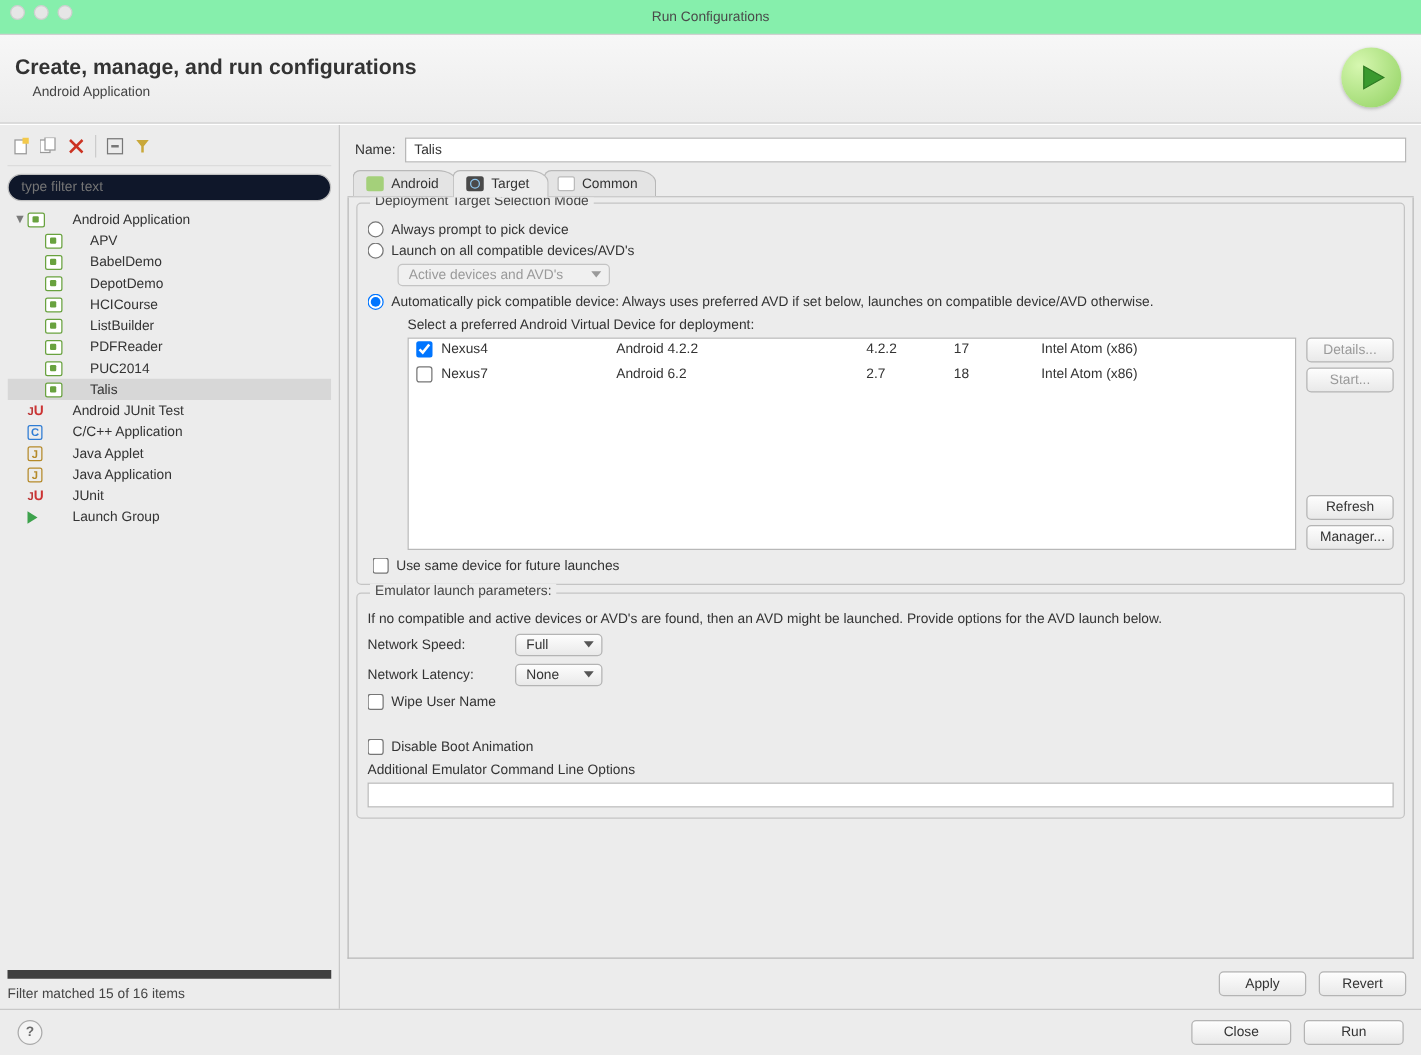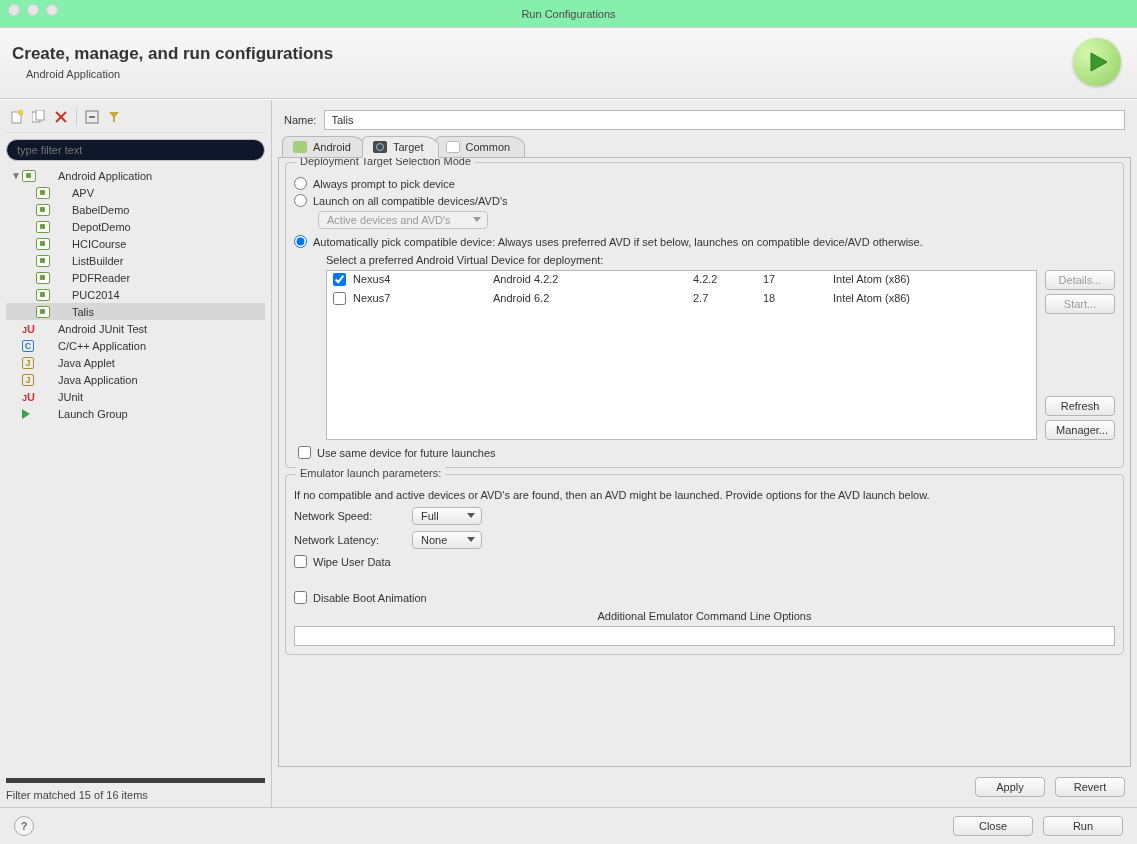--- a/index.html
+++ b/index.html
@@ -25,21 +25,21 @@
 .treerow{display:flex;align-items:center;height:17px;padding-left:4px;cursor:default;}
 .treerow .twist{width:12px;text-align:center;color:#7a7a7a;font-size:10px;}
 .treerow .ticon{width:16px;height:14px;margin-right:20px;display:flex;align-items:center;justify-content:flex-start;}
 .treerow.sel{background:#d7d7d7;}
 .ticon .box{width:14px;height:12px;border:1px solid #69a23f;border-radius:2px;background:#fff;position:relative;}
 .ticon .box::after{content:"";position:absolute;left:3px;top:2px;width:5px;height:5px;background:#69a23f;border-radius:1px;}
 .ticon .ju{font-size:9px;font-weight:bold;color:#b33;}
 .ticon .c{width:12px;height:12px;border:1px solid #2d7bd4;border-radius:2px;display:flex;align-items:center;justify-content:center;color:#2d7bd4;font-size:9px;font-weight:bold;}
 .ticon .j{width:12px;height:12px;border:1px solid #b58a2a;border-radius:2px;display:flex;align-items:center;justify-content:center;color:#b58a2a;font-size:9px;font-weight:bold;}
 .ticon .tri{width:0;height:0;border-left:8px solid #3da24c;border-top:5px solid transparent;border-bottom:5px solid transparent;}
-.filtercount{border-top:5px solid #404040;padding-top:6px;color:#444;}
+.filtercount{border-top:7px solid #404040;padding-top:6px;color:#444;}
 .main{flex:1;display:flex;flex-direction:column;padding:6px;background:#ececec;}
 .namerow{display:flex;align-items:center;gap:8px;margin:4px 6px 6px;}
 .namerow input{flex:1;height:20px;border:1px solid #b8b8b8;background:#fff;padding:0 6px;}
 .tabs{display:flex;align-items:flex-end;border-bottom:1px solid #b8b8b8;padding-left:4px;gap:0;}
 .tab{padding:4px 14px 4px 10px;border:1px solid #b8b8b8;border-bottom:none;border-top-left-radius:6px;border-top-right-radius:16px 10px;background:#e4e4e4;margin-right:-4px;display:flex;align-items:center;gap:6px;position:relative;}
 .tab.active{background:#ececec;z-index:2;border-bottom:1px solid #ececec;margin-bottom:-1px;}
 .tabicon{width:14px;height:12px;}
 .tabicon.android{background:#a4d07a;border-radius:2px;}
 .tabicon.target{background:#4a4a4a;border-radius:2px;position:relative;}
 .tabicon.target::after{content:"";position:absolute;left:3px;top:2px;width:6px;height:6px;border:1px solid #8fc8f0;border-radius:50%;}
@@ -319,27 +319,27 @@
           <div class="paramrow">
               <span class="paramlabel">Network Speed:</span>
               <span class="dd">Full</span>
             </div>
           <div class="paramrow">
               <span class="paramlabel">Network Latency:</span>
               <span class="dd">None</span>
             </div>
           <div class="chkrow" style="margin-left:0;">
               <input type="checkbox" style="">
-              <span>Wipe User Data</span>
+              <span>Wipe User Name</span>
             </div>
           <div class="chkrow" style="margin-left:0;margin-top:23px;">
               <input type="checkbox" style="">
               <span>Disable Boot Animation</span>
             </div>
-          <div style="margin-top:6px;text-align:center;">Additional Emulator Command Line Options</div>
+          <div style="margin-top:6px;">Additional Emulator Command Line Options</div>
           <input class="longinput" style="">
         </div>
       </div>
 
       <div class="mainbtns">
         <div class="btn">Apply</div>
         <div class="btn">Revert</div>
       </div>
     </div>
   </div>

